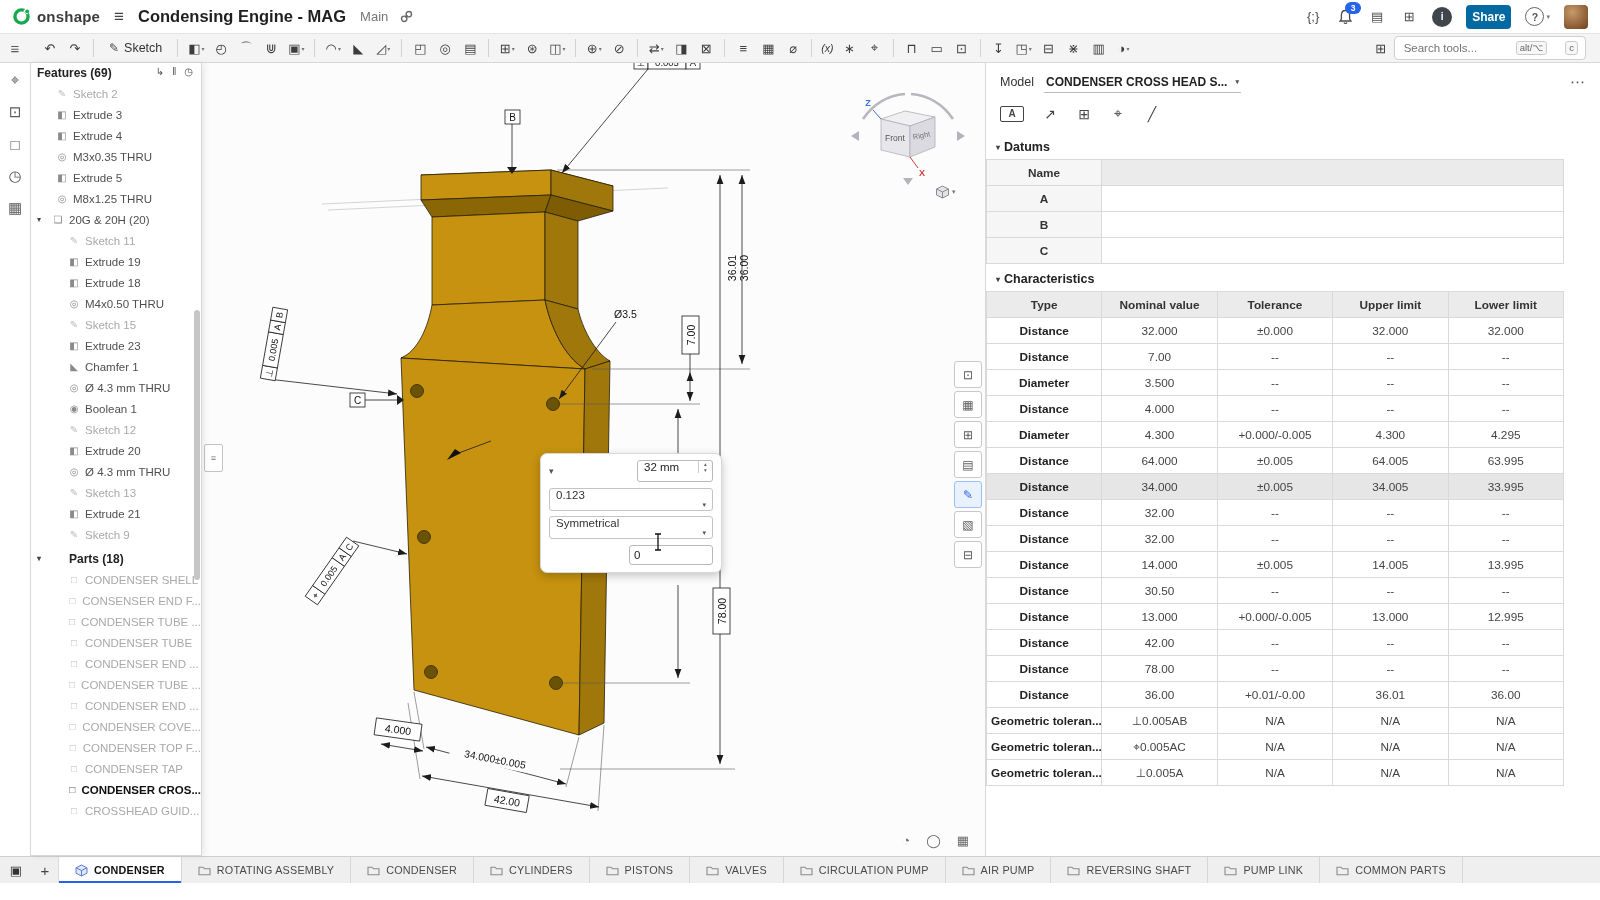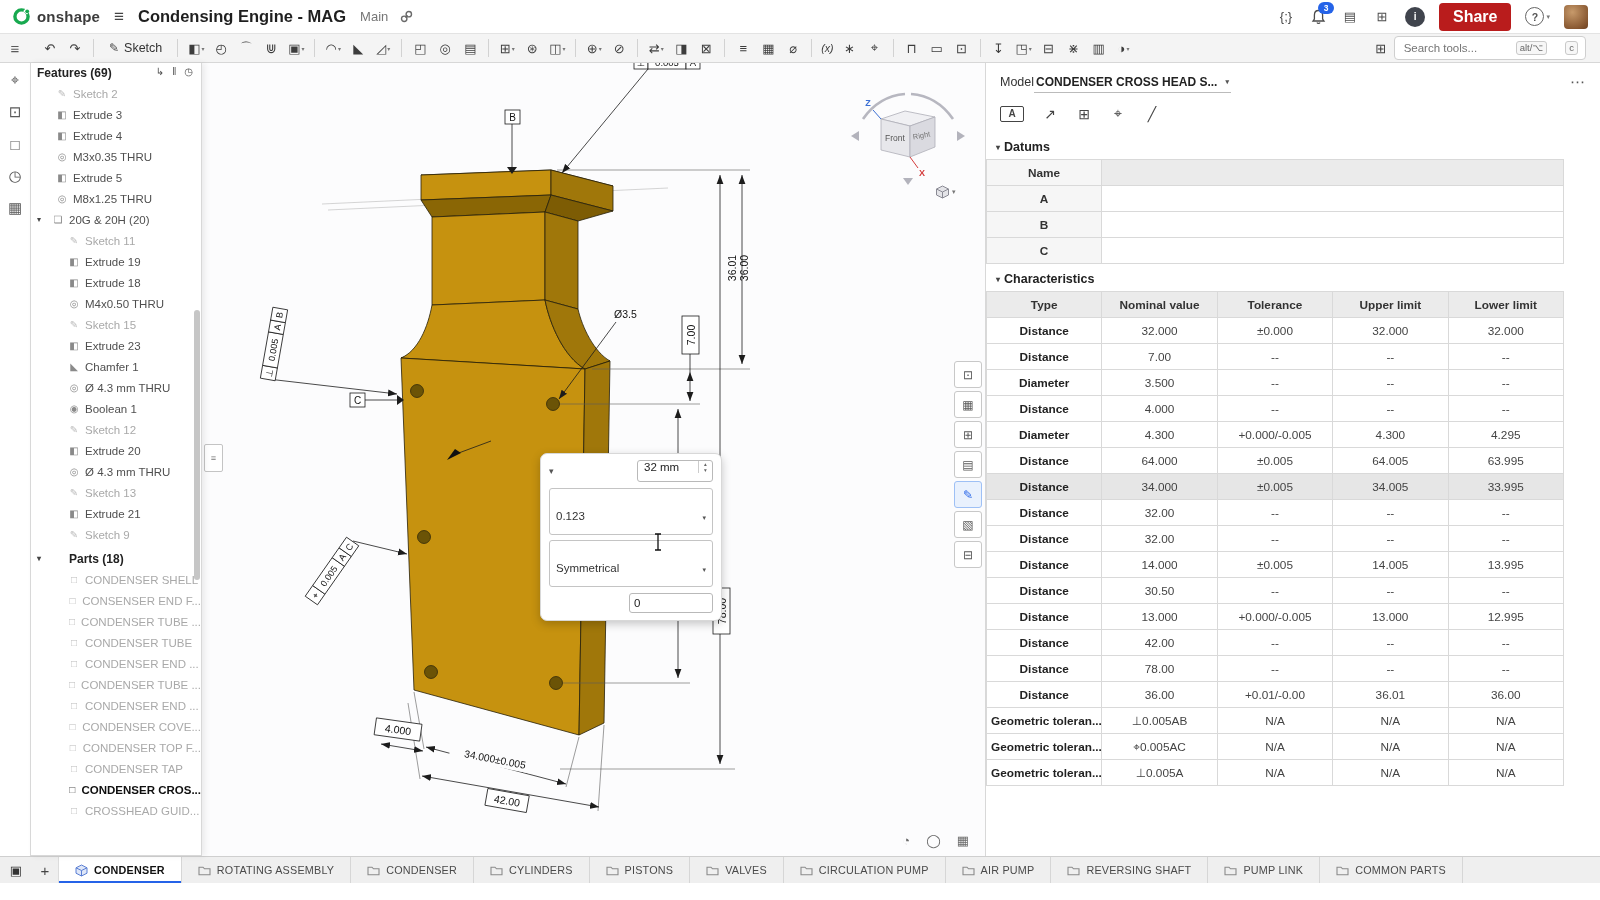--- a/index.html
+++ b/index.html
@@ -13,22 +13,22 @@
   .logo-word{font-size:15px;font-weight:700;color:#3c3c3c;letter-spacing:.2px;}
   .hamburger{font-size:17px;color:#444;cursor:pointer;padding:0 2px;}
   .doc-title{font-size:16.5px;font-weight:700;color:#1f1f1f;}
   .workspace{font-size:13px;color:#767676;margin-left:2px;}
   .hdr-right{margin-left:auto;display:flex;align-items:center;gap:14px;}
   .hdr-ico{font-size:13px;color:#4c4c4c;position:relative;display:flex;align-items:center;justify-content:center;min-width:18px;height:20px;}
   .badge{position:absolute;top:-5px;right:-7px;background:#2563e8;color:#fff;font-size:8.5px;font-weight:700;
     border-radius:7px;min-width:12px;height:12px;line-height:12px;text-align:center;padding:0 2px;}
   .advisor{width:20px;height:20px;border-radius:50%;background:#40444d;color:#fff;font-size:10px;font-weight:700;
     display:flex;align-items:center;justify-content:center;}
-  .share-btn{background:#b91c1c;color:#fff;font-size:16px;font-weight:700;border:none;border-radius:4px;
-    padding:5px 14px;cursor:pointer;}
+  .share-btn{background:#0369a1;color:#fff;font-size:12px;font-weight:700;border:none;border-radius:4px;
+    padding:5px 6px;cursor:pointer;}
   .help-wrap{display:flex;align-items:center;gap:2px;color:#555;}
   .help-circ{width:17px;height:17px;border:1.4px solid #666;border-radius:50%;font-size:10.5px;font-weight:700;
     display:flex;align-items:center;justify-content:center;color:#555;}
   .caret-sm{font-size:7px;color:#777;}
   .avatar{width:24px;height:24px;border-radius:4px;background:radial-gradient(circle at 35% 30%,#c79a6b,#8a5a33 70%,#6b3f1f);}
 
   
   .toolbar{position:absolute;left:0;top:34px;width:1600px;height:29px;background:#f4f4f4;border-bottom:1px solid #d7d7d7;
     display:flex;align-items:center;padding:0 8px 0 38px;box-sizing:border-box;gap:1px;}
   .tb-btn{display:flex;align-items:center;justify-content:center;width:24px;height:22px;font-size:13px;color:#3d3d3d;
@@ -92,34 +92,34 @@
     border-radius:2px;display:flex;align-items:center;justify-content:center;font-size:9px;color:#777;cursor:pointer;}
 
   
   .dim-dialog{position:absolute;left:338px;top:390px;width:182px;background:#fff;border:1px solid #d8d8d8;
     border-radius:7px;box-shadow:0 3px 10px rgba(0,0,0,.22);padding:5px 8px 7px 8px;box-sizing:border-box;z-index:8;}
   .dd-row1{display:flex;align-items:center;height:24px;}
   .dd-caret{font-size:9px;color:#555;cursor:pointer;}
   .dd-valbox{margin-left:auto;display:flex;align-items:flex-start;border:1px solid #b9b9b9;border-radius:3px;height:20px;width:74px;background:#fff;}
   .dd-valbox .val{flex:1;font-size:11.5px;color:#222;display:flex;align-items:center;padding-left:6px;}
   .dd-spin{width:13px;border-left:1px solid #ccc;display:flex;flex-direction:column;align-items:center;justify-content:center;font-size:5.5px;color:#666;line-height:1.1;cursor:pointer;}
-  .dd-select{display:flex;align-items:flex-end;border:1px solid #c4c4c4;border-radius:3px;height:21px;margin-top:5px;
-    padding:12px 6px;font-size:11.5px;color:#333;cursor:pointer;}
+  .dd-select{display:flex;align-items:flex-start;border:1px solid #c4c4c4;border-radius:3px;height:21px;margin-top:5px;
+    padding:0 6px;font-size:11.5px;color:#333;cursor:pointer;flex-direction:column;}
   .dd-select .caret-sm{margin-left:auto;font-size:7px;color:#555;}
   .dd-row4{display:flex;margin-top:6px;}
   .dd-row4 input{margin-left:auto;width:74px;height:18px;border:1px solid #b9b9b9;border-radius:3px;font-size:11.5px;
     color:#222;padding:0 4px;outline:none;font-family:"Liberation Sans",sans-serif;}
   .ibeam{position:absolute;left:451px;top:470px;z-index:9;}
 
   
   .right-panel{position:absolute;left:985px;top:63px;width:615px;height:793px;background:#fff;
     border-left:1px solid #d8d8d8;box-sizing:border-box;overflow:hidden;}
   .rp-titlebar{height:27px;border-bottom:1px solid #e2e2e2;display:flex;justify-content:center;align-items:flex-end;}
   .rp-title{color:#2563e8;font-size:12.5px;font-weight:700;border-bottom:2px solid #2563e8;padding:3px 8px;}
-  .rp-model-row{display:flex;align-items:center;padding:0 14px;height:38px;}
+  .rp-model-row{display:flex;align-items:center;gap:10px;padding:0 14px;height:38px;}
   .rp-model-label{font-size:12.5px;color:#333;}
   .rp-model-dd{display:flex;align-items:center;gap:8px;min-width:170px;border-bottom:1px solid #bbb;padding:3px 2px;
     font-size:12px;color:#222;font-weight:600;cursor:pointer;}
   .rp-model-dd .caret-sm{font-size:7px;color:#555;}
   .rp-more{margin-left:auto;font-size:15px;color:#555;cursor:pointer;letter-spacing:1px;}
   .rp-tools{display:flex;align-items:center;gap:18px;padding:4px 14px 10px 14px;font-size:14px;color:#444;}
   .rp-tool{cursor:pointer;display:flex;align-items:center;justify-content:center;min-width:16px;}
   .rp-tool.boxed{border:1.4px solid #444;border-radius:2px;font-size:10px;font-weight:700;padding:0 3px;height:14px;}
   .rp-section{display:flex;align-items:center;gap:4px;font-size:12.5px;font-weight:700;color:#222;padding:8px 10px 5px 10px;}
   .rp-section .caret-sm{font-size:8px;color:#444;}

